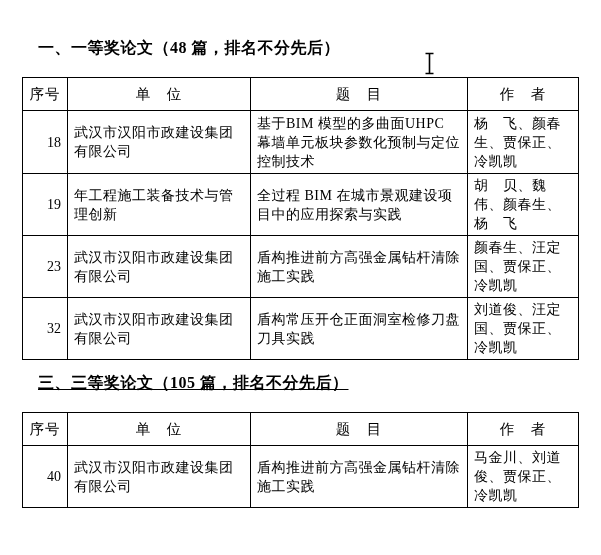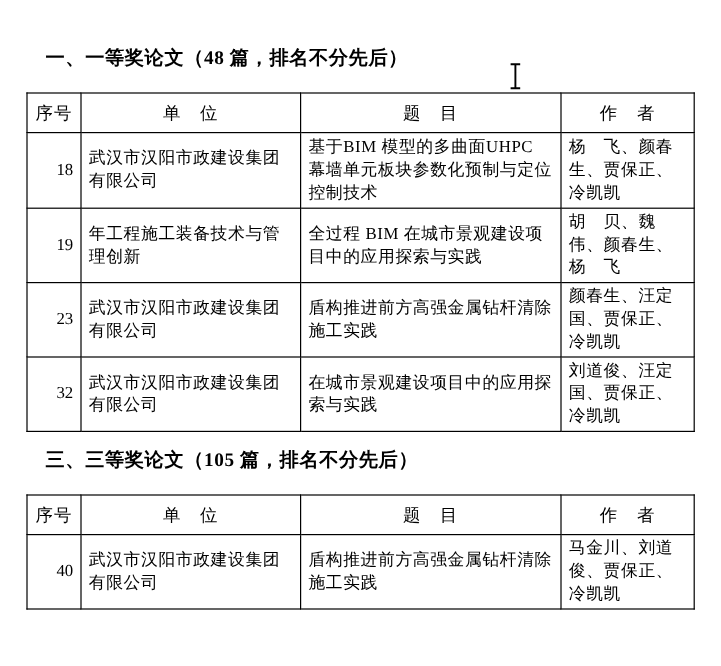--- a/index.html
+++ b/index.html
@@ -15,21 +15,21 @@
     display: block;
     font-size: 22px; font-weight: bold;
     line-height: 34px; letter-spacing: 1px;
   }
   .section-heading {
     font-size: 16px; font-weight: bold;
     letter-spacing: 0.5px;
     margin-left: 38px;
   }
   #sec1-heading { margin-top: 30px; margin-bottom: 18px; }
-  #sec2-heading { margin-top: 13px; margin-bottom: 18px; }
+  #sec2-heading { margin-top: 13px; margin-bottom: 18px; text-decoration: underline; }
   table.award-table {
     border-collapse: collapse;
     table-layout: fixed;
     width: 556px;
     margin-left: 22px;
   }
   .award-table col.c-seq     { width: 45px; }
   .award-table col.c-unit    { width: 183px; }
   .award-table col.c-title   { width: 217px; }
   .award-table col.c-authors { width: 111px; }
@@ -99,21 +99,21 @@
   </tr>
   <tr class="r2">
     <td class="seq">23</td>
     <td class="unit">武汉市汉阳市政建设集团有限公司</td>
     <td class="title">盾构推进前方高强金属钻杆清除施工实践</td>
     <td class="authors">颜春生、汪定国、贾保正、冷凯凯</td>
   </tr>
   <tr class="r3">
     <td class="seq">32</td>
     <td class="unit">武汉市汉阳市政建设集团有限公司</td>
-    <td class="title">在城市景观建设项目中的应用探索与实践</td>
+    <td class="title">盾构常压开仓正面洞室检修刀盘刀具实践</td>
     <td class="authors">刘道俊、汪定国、贾保正、冷凯凯</td>
   </tr>
 </tbody>
   </table>
 
 <div class="section-heading" id="sec2-heading">三、三等奖论文（105 篇，排名不分先后）</div>
 
 <table class="award-table" id="t2">
   <colgroup>
     <col class="c-seq">

